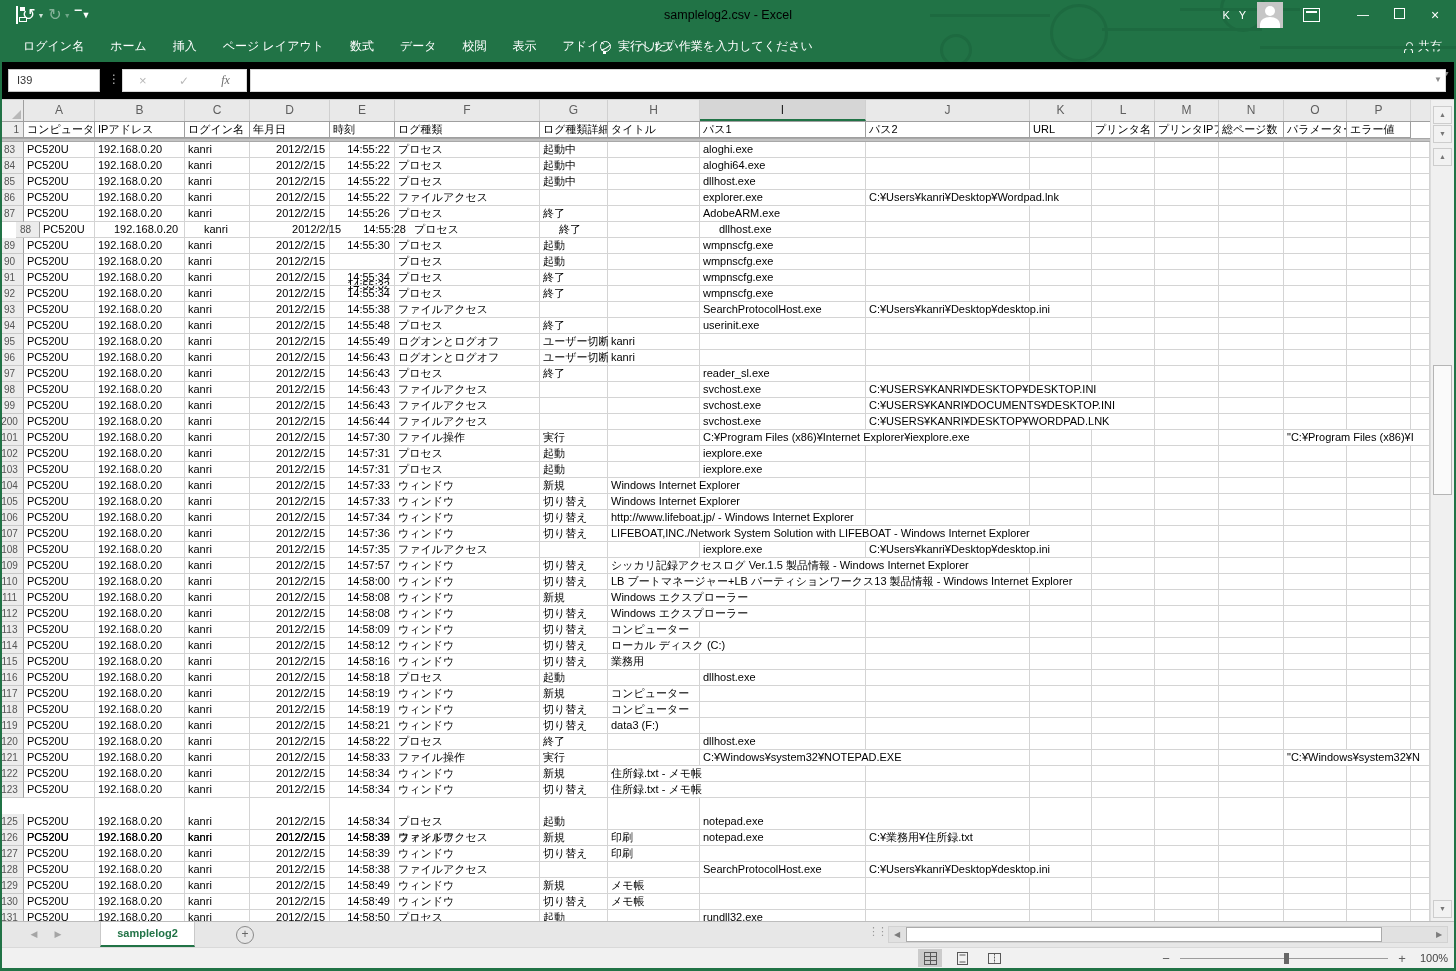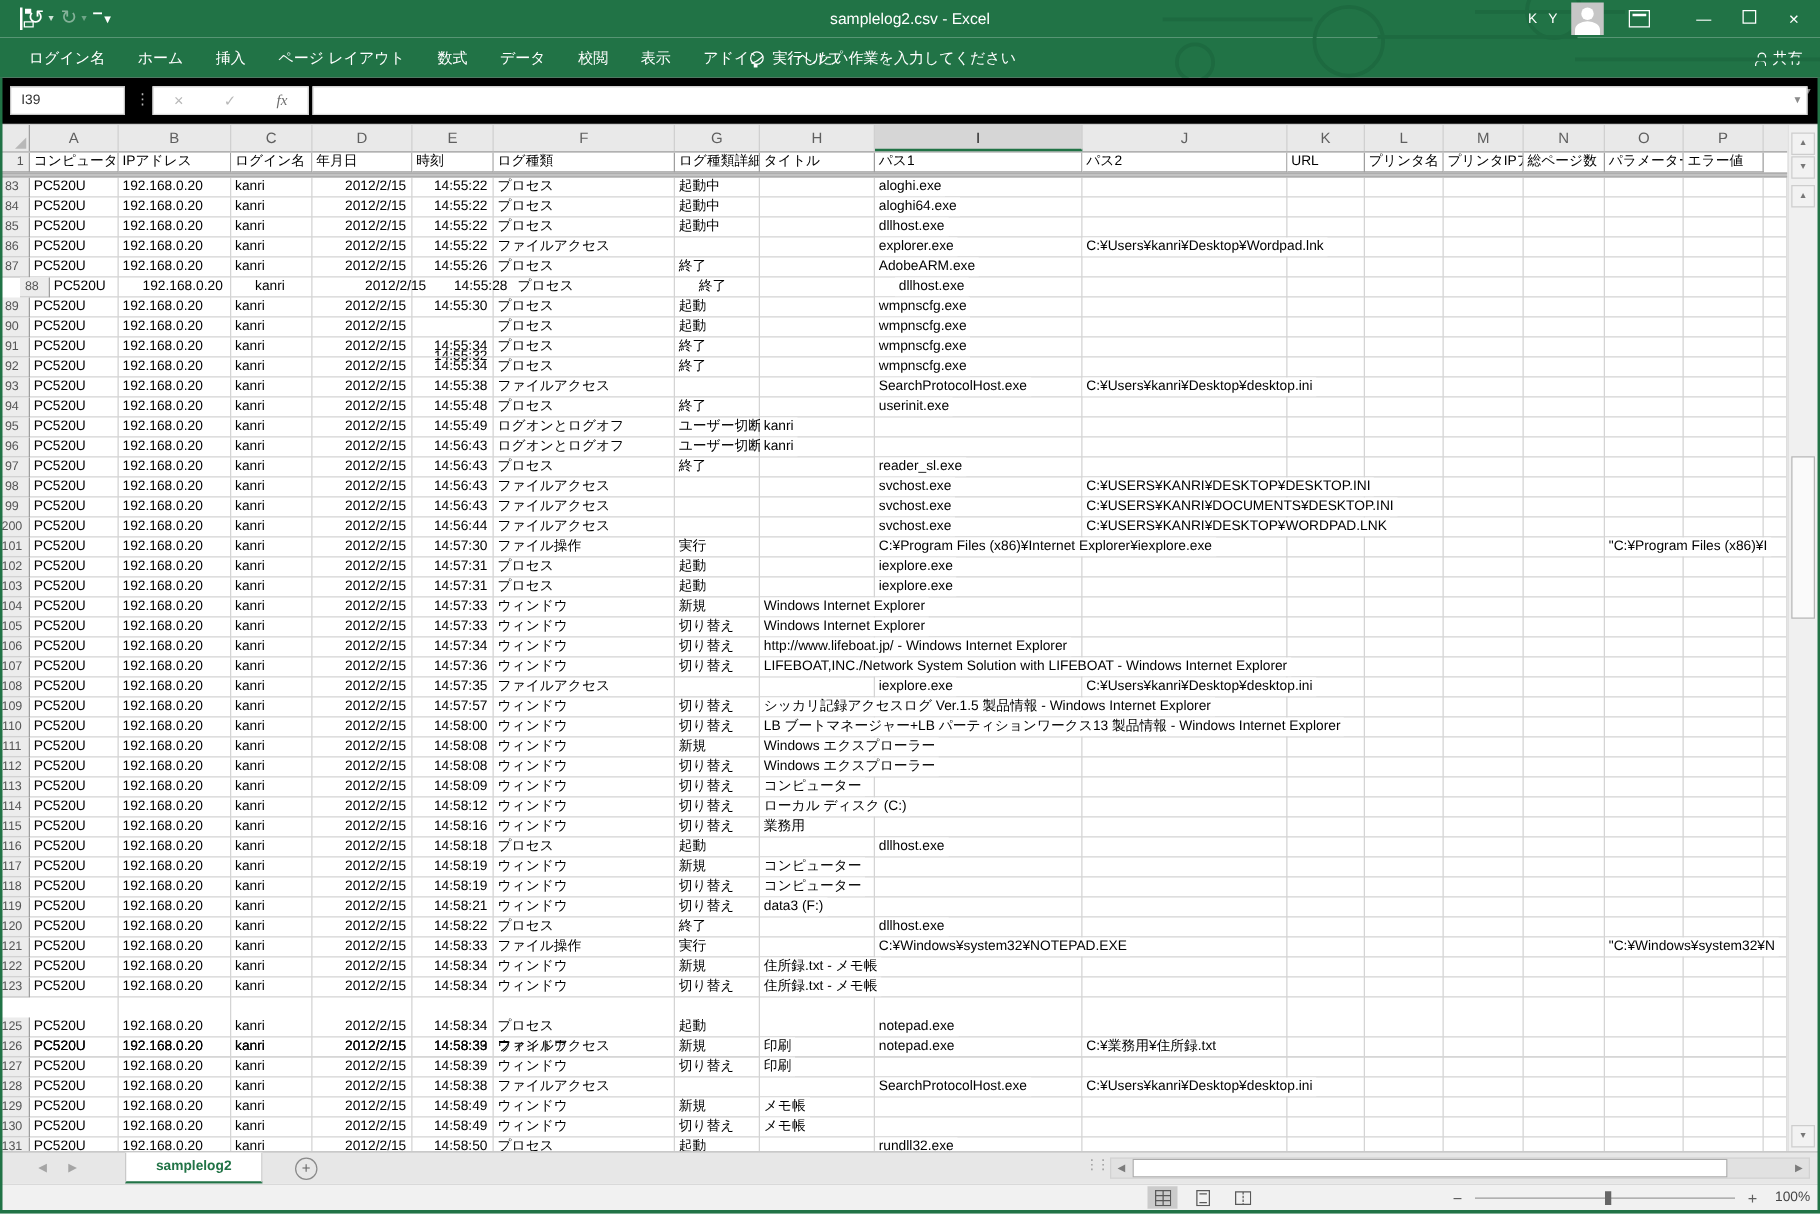--- a/index.html
+++ b/index.html
@@ -10,21 +10,21 @@
   .deco{position:absolute;top:0;left:930px;width:526px;height:62px;overflow:hidden;z-index:0;pointer-events:none;}
   .deco .c{position:absolute;border:3px solid #1d6a40;border-radius:50%;}
   .deco .l{position:absolute;background:#1d6a40;}
   .qat{position:absolute;top:0;left:0;height:30px;display:flex;align-items:center;gap:4px;padding-left:16px;z-index:2;}
   .qbtn{color:#fff;font-size:14px;line-height:30px;}
   .qcaret{color:#cfe3d8;font-size:7px;margin-left:-2px;}
   .save-ic{position:relative;width:13px;height:13px;border:1.5px solid #fff;box-sizing:border-box;}
   .save-ic:before{content:"";position:absolute;top:0;left:3px;width:5px;height:4px;background:#fff;}
   .save-ic:after{content:"";position:absolute;bottom:1px;left:2px;width:6px;height:3px;border:1px solid #fff;}
   .dim{opacity:.45;}
-  .win-title{position:absolute;top:0;left:50%;transform:translateX(-50%);line-height:30px;font-size:12.5px;color:#ffffff;white-space:nowrap;z-index:2;}
+  .win-title{position:absolute;top:0;left:50%;transform:translateX(-50%);line-height:30px;font-size:12.5px;color:#000000;white-space:nowrap;z-index:2;}
   .tb-right{position:absolute;top:0;right:0;height:30px;display:flex;align-items:center;z-index:2;}
   .initials{color:#fff;font-size:11px;letter-spacing:3px;margin-right:8px;}
   .avatar{width:26px;height:26px;background:#c6c6c6;position:relative;overflow:hidden;margin-right:20px;}
   .avatar .head{position:absolute;top:4px;left:8px;width:10px;height:10px;border-radius:50%;background:#fff;}
   .avatar .body{position:absolute;top:15px;left:3px;width:20px;height:14px;border-radius:50% 50% 0 0;background:#fff;}
   .rdo{width:15px;height:12px;border:1px solid #fff;position:relative;margin-right:28px;}
   .rdo:before{content:"";position:absolute;top:2px;left:2px;right:2px;height:2px;background:#fff;}
   .caption-btn{width:30px;text-align:center;color:#fff;font-size:12px;line-height:30px;margin-right:6px;}
   .maxbox{display:inline-block;width:9px;height:9px;border:1px solid #fff;}
   
@@ -69,21 +69,21 @@
   .gc.right{text-align:right;padding-left:0;padding-right:5px;}
   .gc.spill{background:#fff;padding-right:3px;z-index:2;}
   .gnum{position:absolute;top:0;left:0;width:24px;height:16px;background:#ececec;border-right:1px solid #9f9f9f;border-bottom:1px solid #c9c9c9;box-sizing:border-box;font-size:10px;color:#555;text-align:center;padding-right:4px;line-height:15px;z-index:2;}
   
   .vsb{position:absolute;top:100px;left:1430px;width:24px;height:821px;background:#f0f0f0;border-left:1px solid #dcdcdc;box-sizing:border-box;z-index:8;}
   .sbtn{position:absolute;left:2px;width:19px;height:18px;background:#f2f2f2;border:1px solid #cdcdcd;box-sizing:border-box;color:#777;font-size:7px;text-align:center;line-height:16px;}
   .vthumb{position:absolute;left:2px;width:19px;background:#fafafa;border:1px solid #b5b5b5;box-sizing:border-box;}
   
   .tabbar{position:absolute;top:921px;left:0;width:100%;height:26px;background:#e7e7e7;border-top:1px solid #bdbdbd;box-sizing:border-box;z-index:12;}
   .snav{position:absolute;top:0;height:25px;line-height:25px;font-size:9px;color:#a5a5a5;width:20px;text-align:center;}
-  .stab{position:absolute;top:0;left:100px;width:110px;height:25px;background:#fff;border-left:1px solid #c9c9c9;border-right:1px solid #c9c9c9;border-bottom:2px solid #217346;box-sizing:border-box;text-align:center;font-size:11px;font-weight:bold;color:#217346;line-height:22px;}
+  .stab{position:absolute;top:0;left:100px;width:95px;height:25px;background:#fff;border-left:1px solid #c9c9c9;border-right:1px solid #c9c9c9;border-bottom:2px solid #217346;box-sizing:border-box;text-align:center;font-size:11px;font-weight:bold;color:#217346;line-height:22px;}
   .addsheet{position:absolute;top:4px;left:236px;width:16px;height:16px;border:1px solid #8a8a8a;border-radius:50%;color:#666;font-size:12px;line-height:14px;text-align:center;}
   .tdots{position:absolute;top:3px;left:868px;color:#9a9a9a;font-size:11px;letter-spacing:-2px;}
   .hsb{position:absolute;top:4px;left:888px;width:560px;height:17px;background:#e1e1e1;border:1px solid #d2d2d2;box-sizing:border-box;}
   .hsb .arr{position:absolute;top:0;width:16px;height:15px;color:#7c7c7c;font-size:8px;text-align:center;line-height:15px;}
   .hthumb{position:absolute;top:0px;left:17px;width:476px;height:15px;background:#fff;border:1px solid #ababab;box-sizing:border-box;}
   
   .status{position:absolute;top:947px;left:0;width:100%;height:21px;background:#f1f1f1;border-top:1px solid #d9d9d9;box-sizing:border-box;z-index:12;}
   .views{position:absolute;top:1px;left:918px;display:flex;gap:8px;}
   .vbtn{width:24px;height:18px;display:flex;align-items:center;justify-content:center;}
   .vbtn.on{background:#cbcbcb;}

